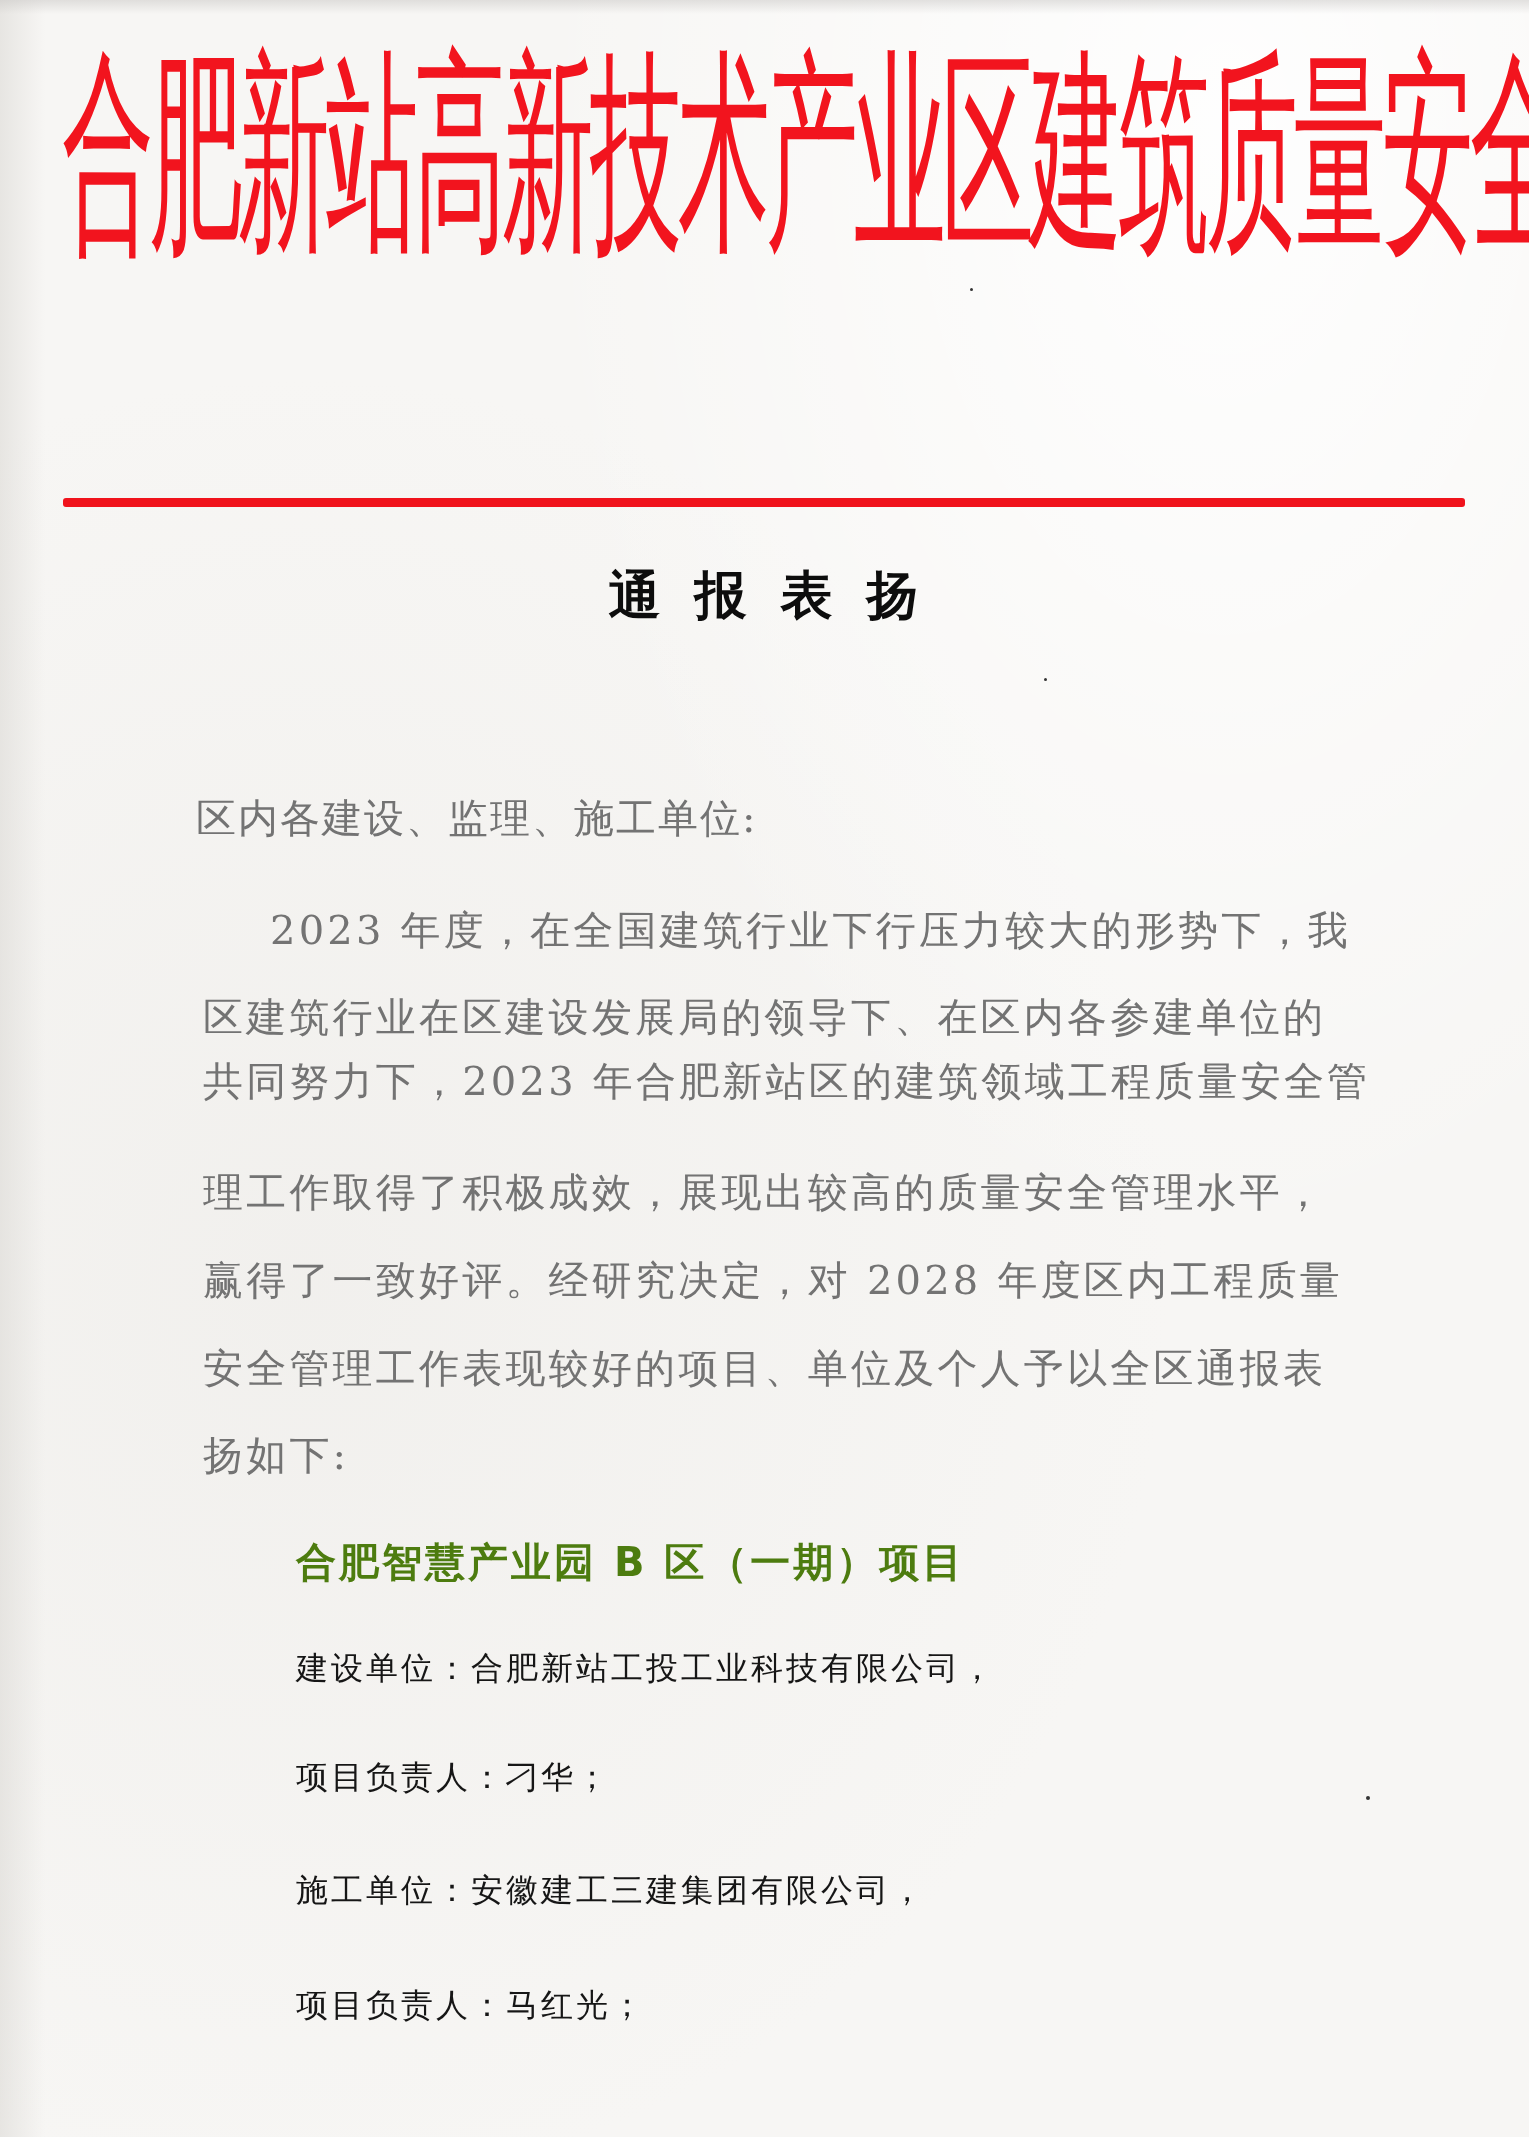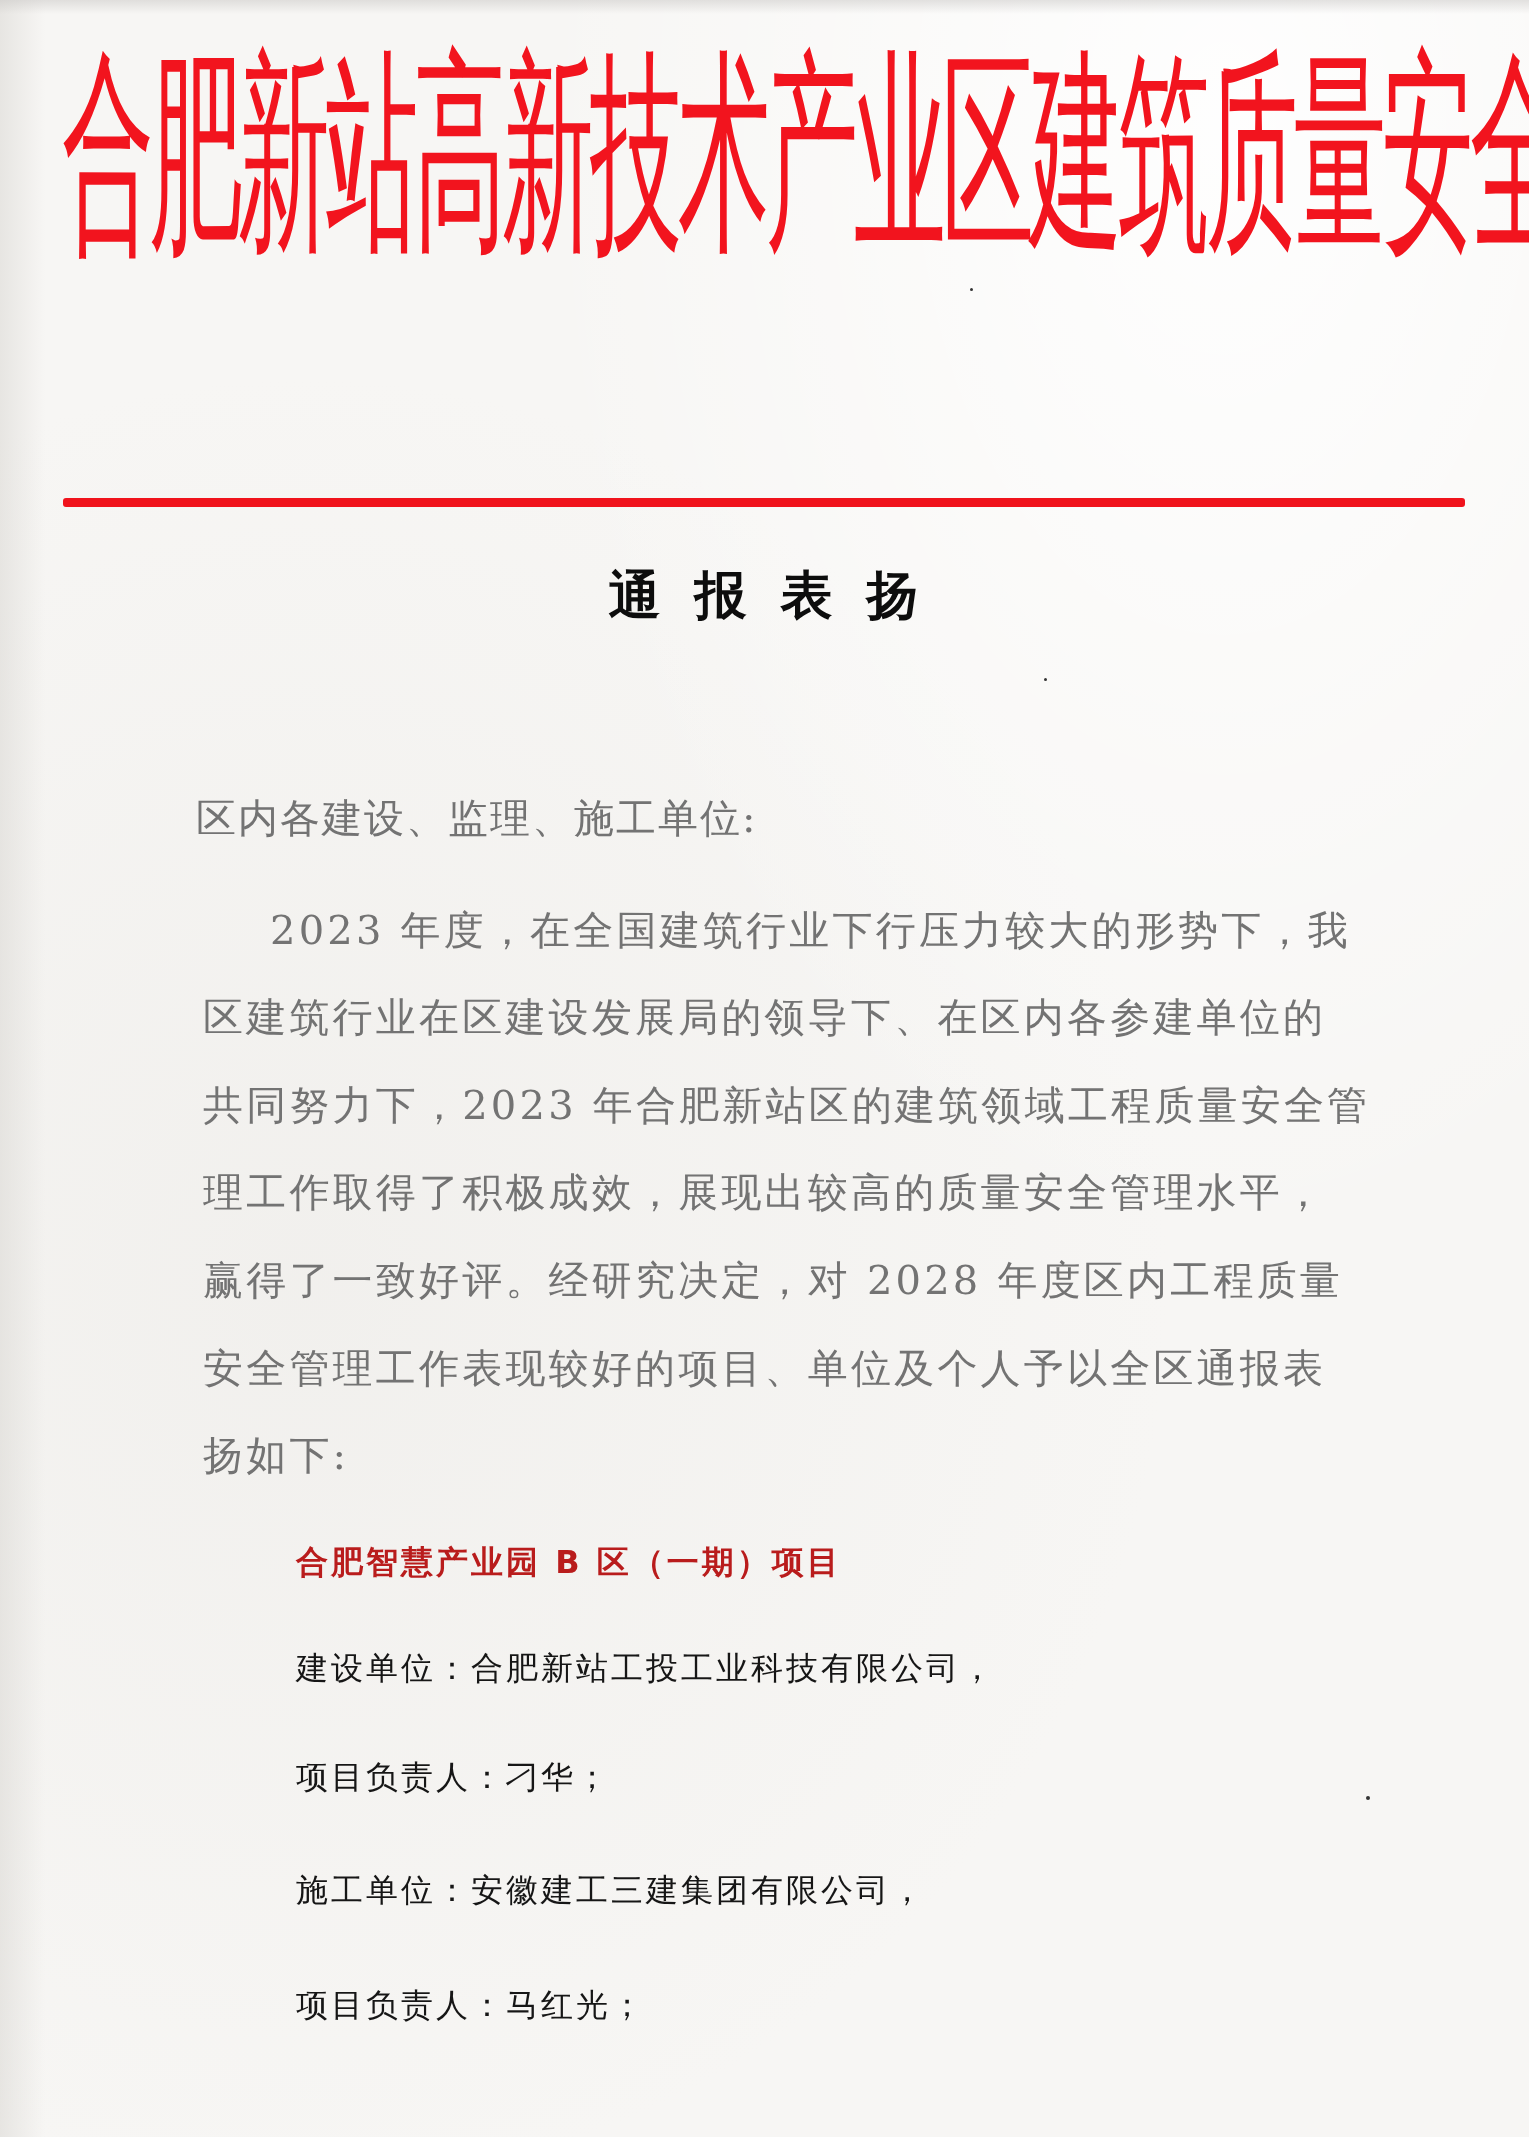--- a/index.html
+++ b/index.html
@@ -90,24 +90,24 @@
   }
   .salutation { left: 196px; top: 792px; }
   .para-line { left: 203px; letter-spacing: 3.2px; }
   .indent { left: 270px; }
   .project-title {
     position: absolute;
     left: 296px;
     top: 1534px;
     font-family: "DejaVu Sans", "Liberation Sans", sans-serif;
     font-weight: bold;
-    font-size: 32px;
+    font-size: 40px;
     line-height: 56px;
     letter-spacing: 3px;
-    color: #b91c1c;
+    color: #4d7c0f;
     white-space: nowrap;
   }
   .field-line {
     position: absolute;
     left: 296px;
     font-size: 32px;
     line-height: 52px;
     letter-spacing: 3px;
     white-space: nowrap;
     color: #161616;
@@ -148,21 +148,21 @@
 </div>
 
 <div class="red-rule"></div>
 
 <div class="doc-title">通报表扬</div>
 
 <div class="body-text salutation">区内各建设、监理、施工单位:</div>
 
 <div class="body-text para-line indent" style="top:904px;">2023 年度，在全国建筑行业下行压力较大的形势下，我</div>
 <div class="body-text para-line" style="top:991px;">区建筑行业在区建设发展局的领导下、在区内各参建单位的</div>
-<div class="body-text para-line" style="top:1079px;">共同努力下，2023 年合肥新站区的建筑领域工程质量安全管</div>
+<div class="body-text para-line" style="top:1055px;">共同努力下，2023 年合肥新站区的建筑领域工程质量安全管</div>
 <div class="body-text para-line" style="top:1166px;">理工作取得了积极成效，展现出较高的质量安全管理水平，</div>
 <div class="body-text para-line" style="top:1254px;">赢得了一致好评。经研究决定，对 2028 年度区内工程质量</div>
 <div class="body-text para-line" style="top:1342px;">安全管理工作表现较好的项目、单位及个人予以全区通报表</div>
 <div class="body-text para-line" style="top:1429px;">扬如下:</div>
 
 <div class="project-title">合肥智慧产业园 B 区（一期）项目</div>
 
 <div class="field-line" style="top:1642px;">建设单位：合肥新站工投工业科技有限公司，</div>
 <div class="field-line" style="top:1751px;">项目负责人：刁华；</div>
 <div class="field-line" style="top:1864px;">施工单位：安徽建工三建集团有限公司，</div>

